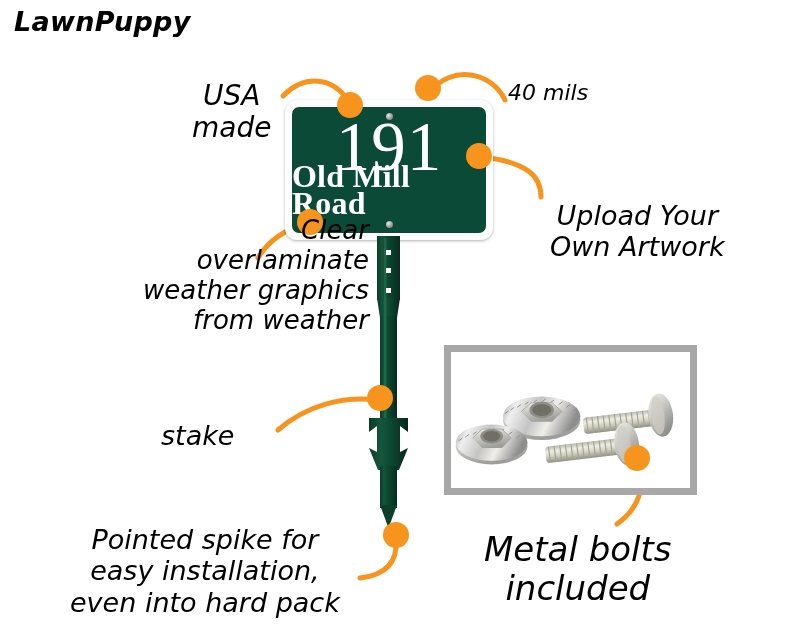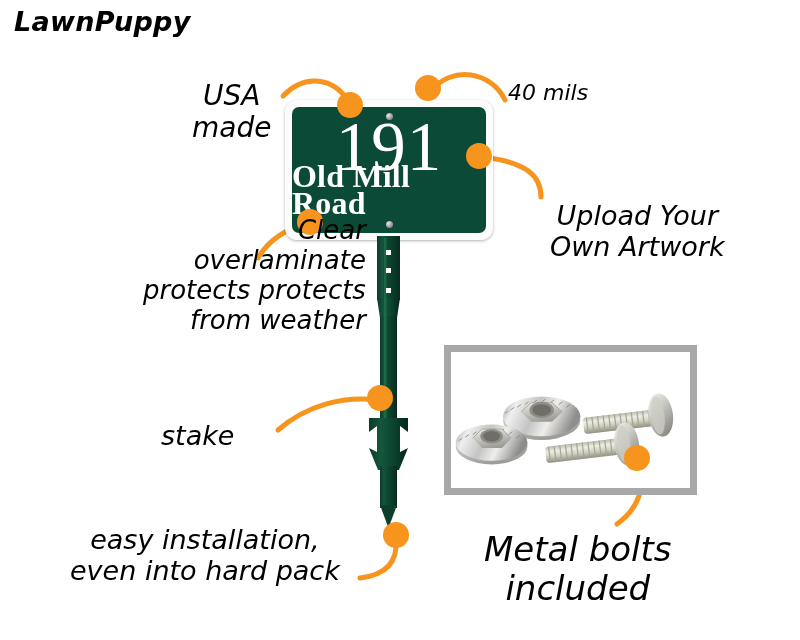--- a/index.html
+++ b/index.html
@@ -319,29 +319,30 @@
   </div>
 
   <div class="callout c-upload">
     <div>Upload Your</div>
     <div>Own Artwork</div>
   </div>
 
   <div class="callout c-clear">
     <div>Clear</div>
     <div>overlaminate</div>
-    <div>protects protects</div>
+    <div>weather graphics</div>
     <div>from weather</div>
   </div>
 
   <div class="callout c-bend">
     <div>stake</div>
   </div>
 
   <div class="callout c-spike">
+    <div>Pointed spike for</div>
     <div>easy installation,</div>
     <div>even into hard pack</div>
   </div>
 
   <div class="callout c-bolts">
     <div>Metal bolts</div>
     <div>included</div>
   </div>
 
 </div>

